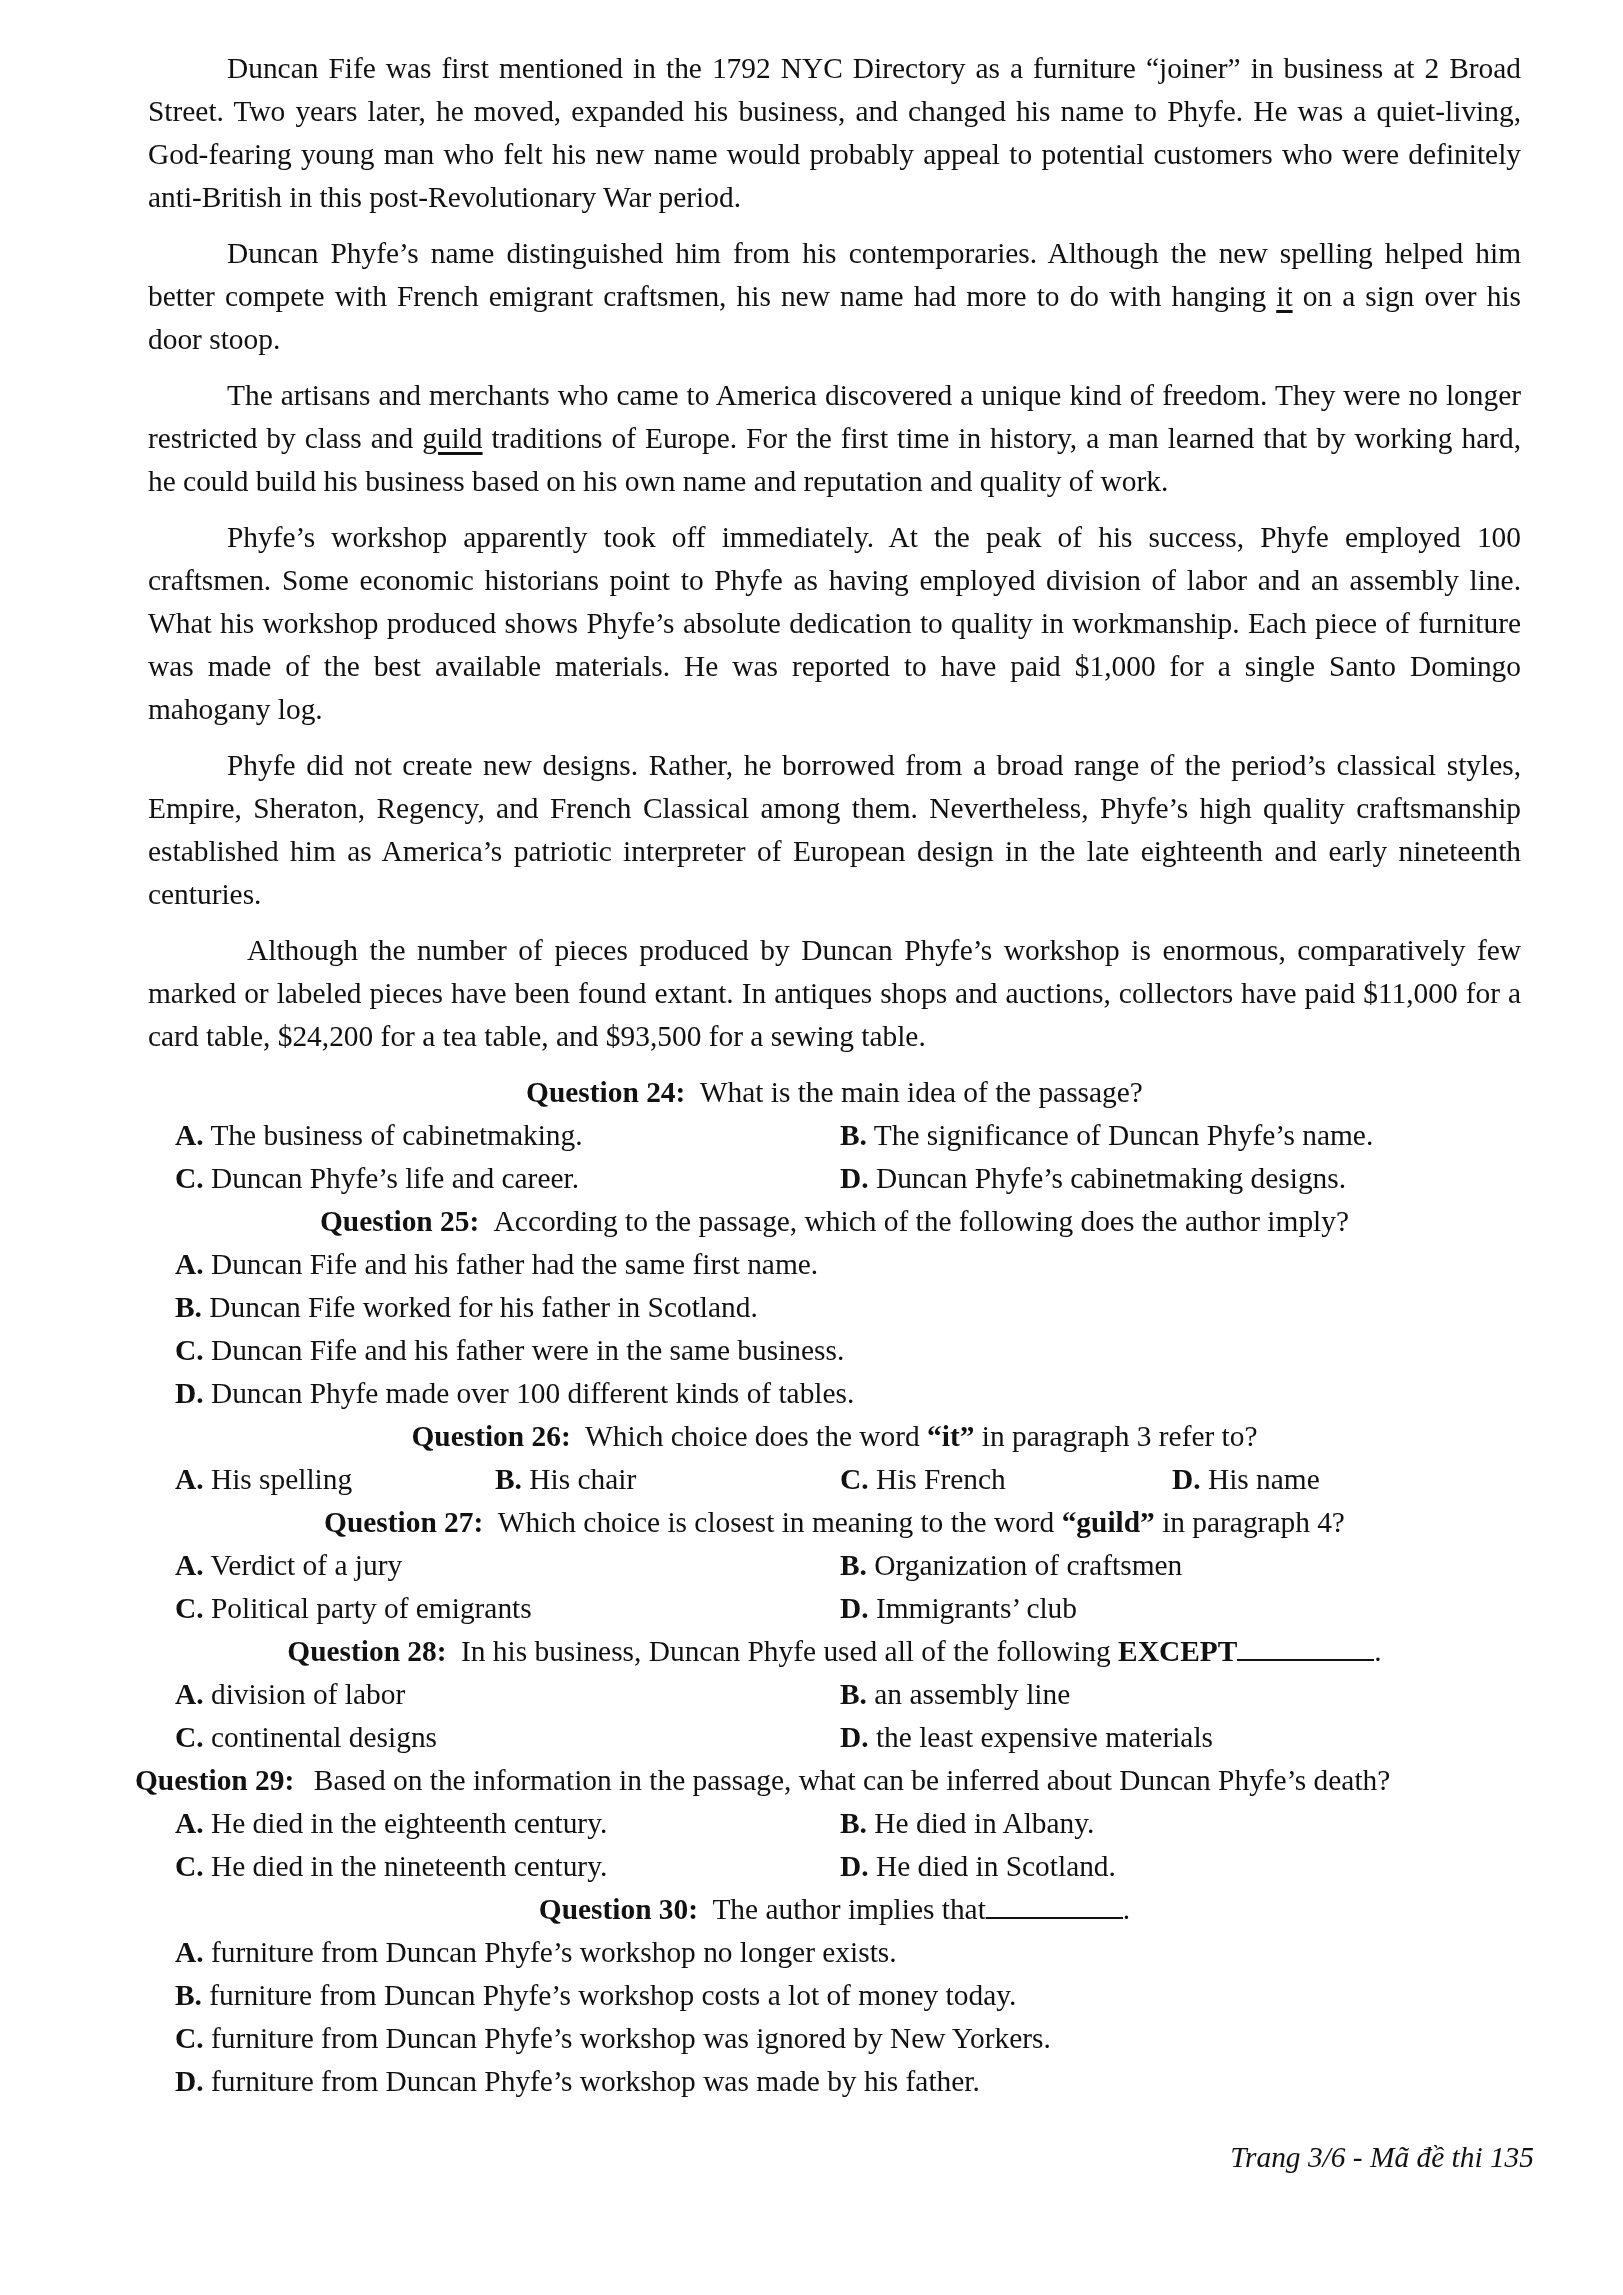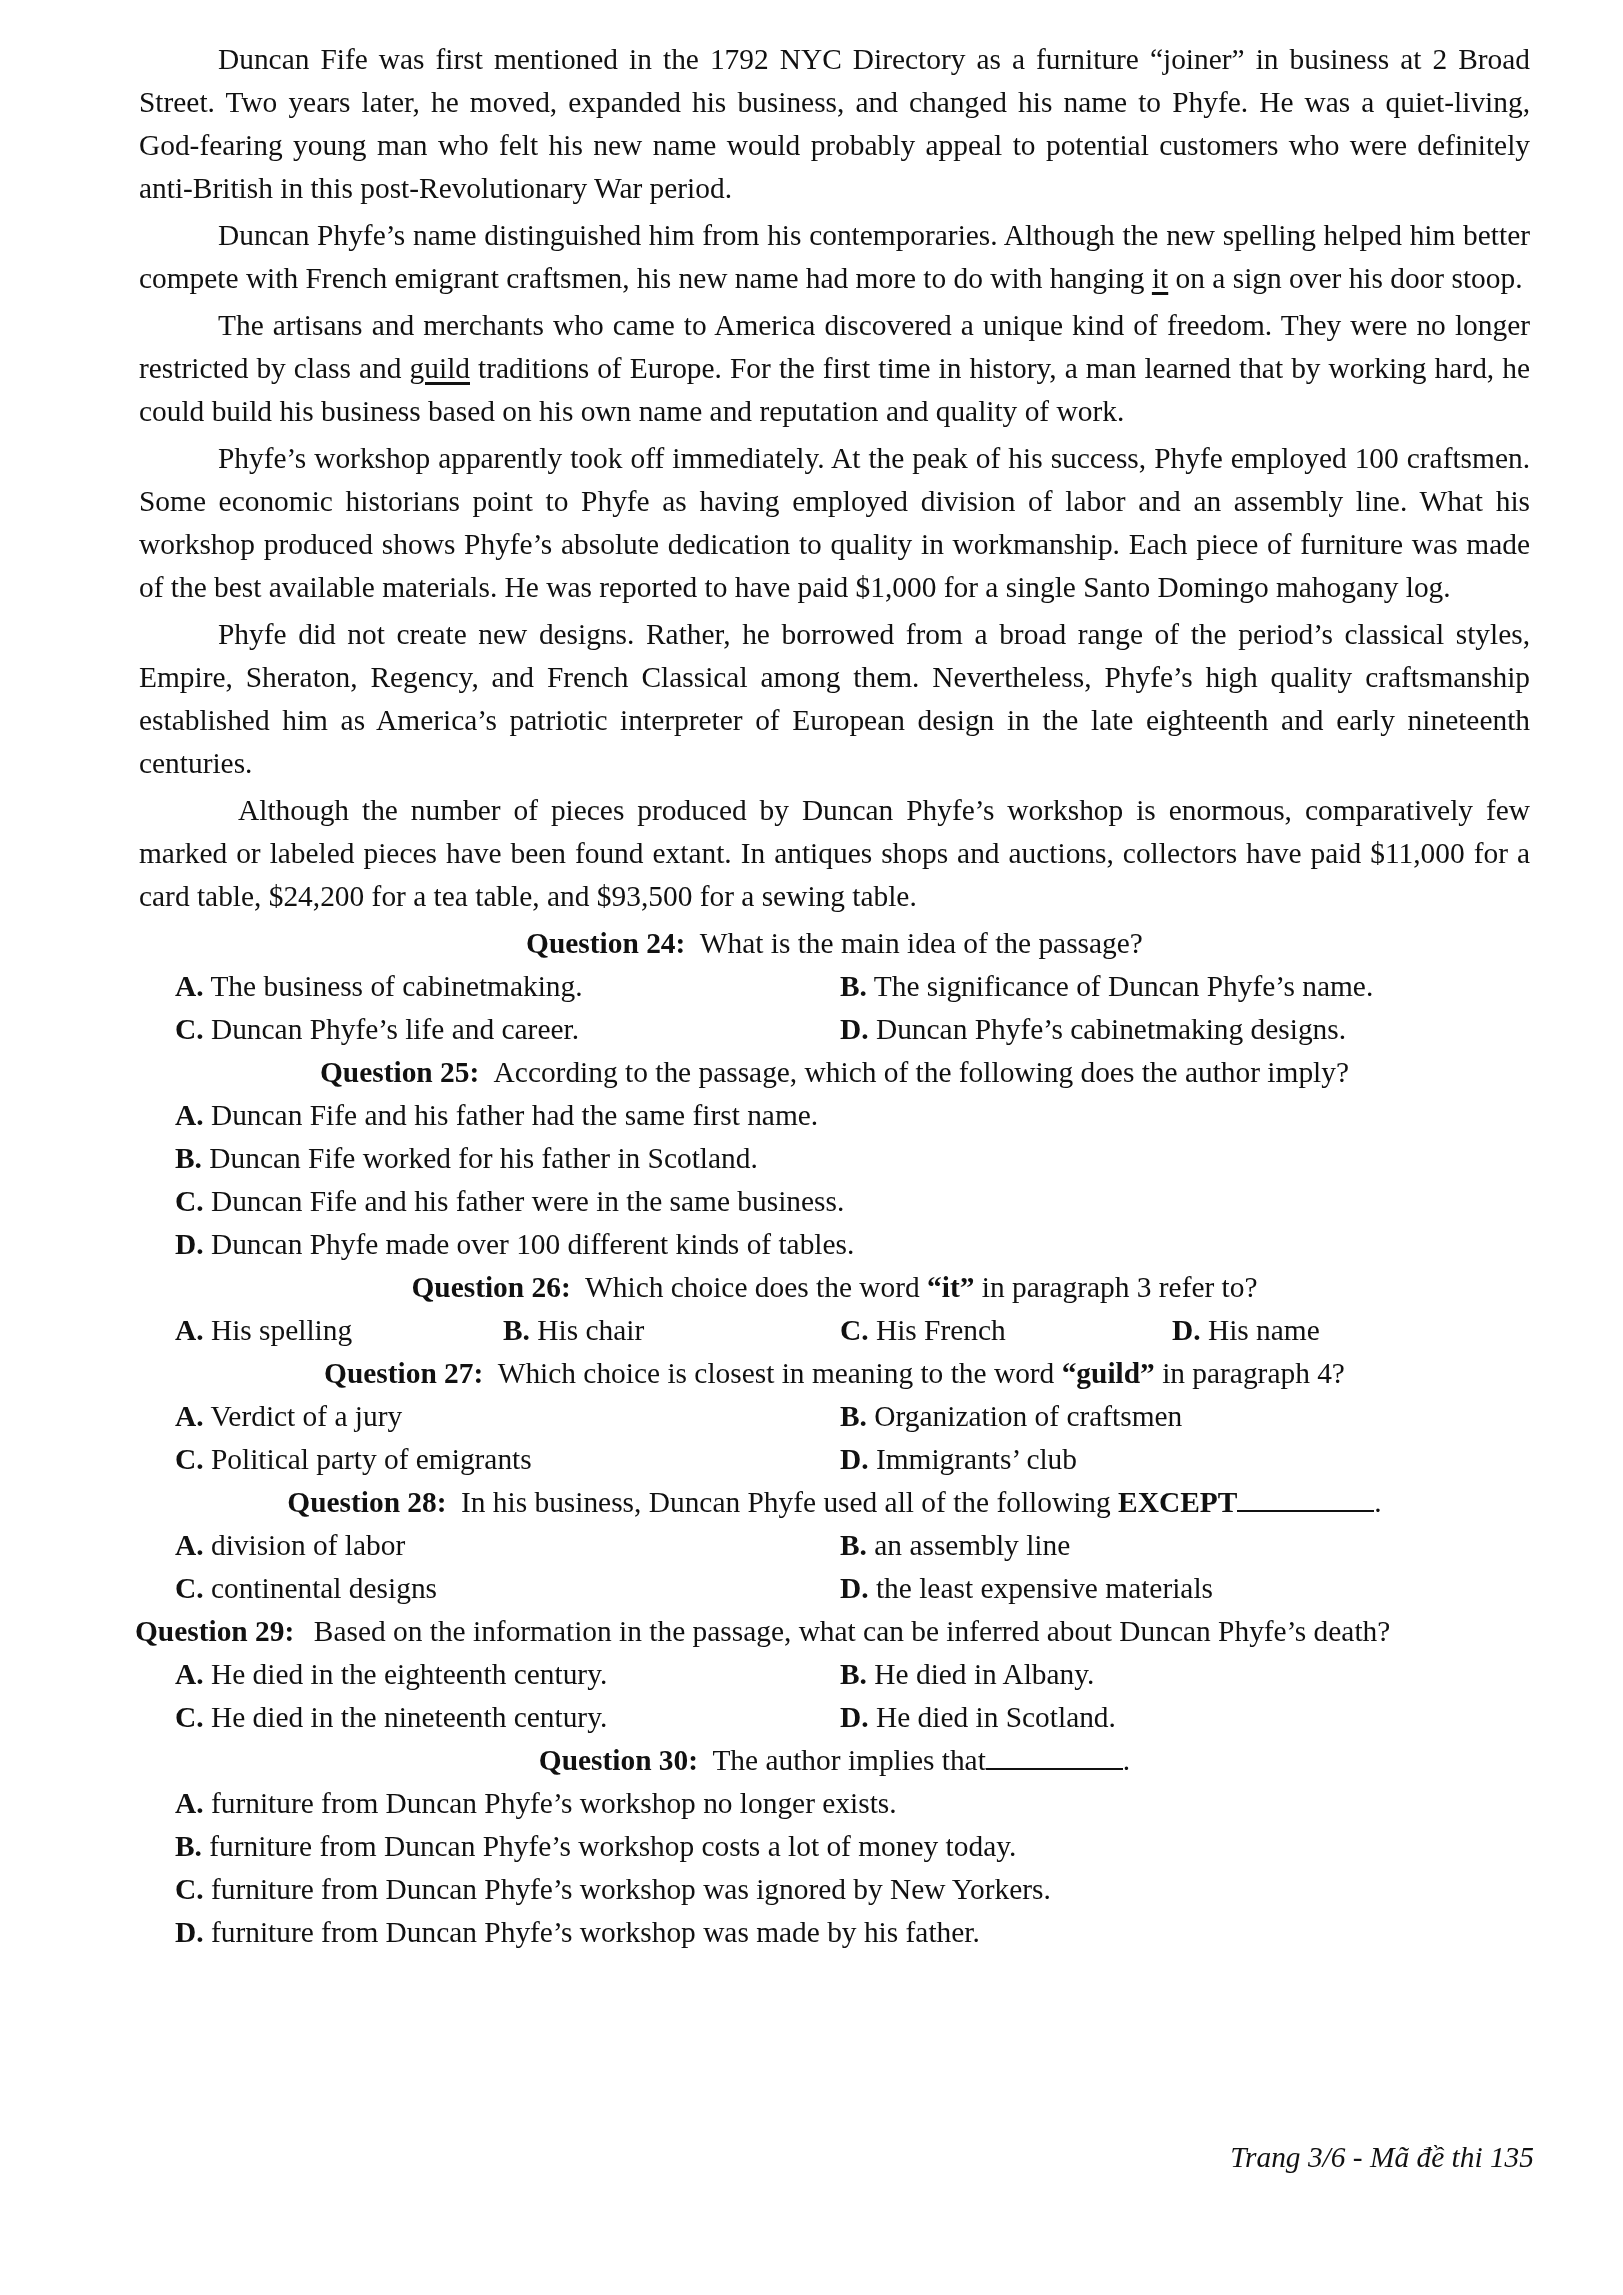--- a/index.html
+++ b/index.html
@@ -17,21 +17,21 @@
     }
     .page {
       position: absolute;
       left: 135px;
       top: 34px;
       width: 1399px;
       font-size: 29.4px;
       line-height: 43px;
     }
     .para {
-      margin: 4px;
+      margin: 13px;
       text-align: justify;
       text-indent: 79px;
     }
     .para.p6 { text-indent: 99px; }
     .ul-bold {
       font-weight: normal;
       text-decoration: underline;
       text-decoration-thickness: 2.6px;
       text-underline-offset: 3.9px;
     }
@@ -59,21 +59,21 @@
       position: relative;
       height: 43px;
       text-align: right;
     }
     .opt {
       position: absolute;
       top: 0;
       white-space: nowrap;
     }
     .col-a { left: 40px; }
-    .col-b4 { left: 368px; }
+    .col-b4 { left: 360px; }
     .col-c4 { left: 705px; }
     .col-d4 { left: 1037px; }
     .col-b2 { left: 705px; }
     .opt-line {
       padding-left: 40px;
       white-space: nowrap;
     }
     .opt-letter { font-weight: bold; }
     .footer {
       position: absolute;

